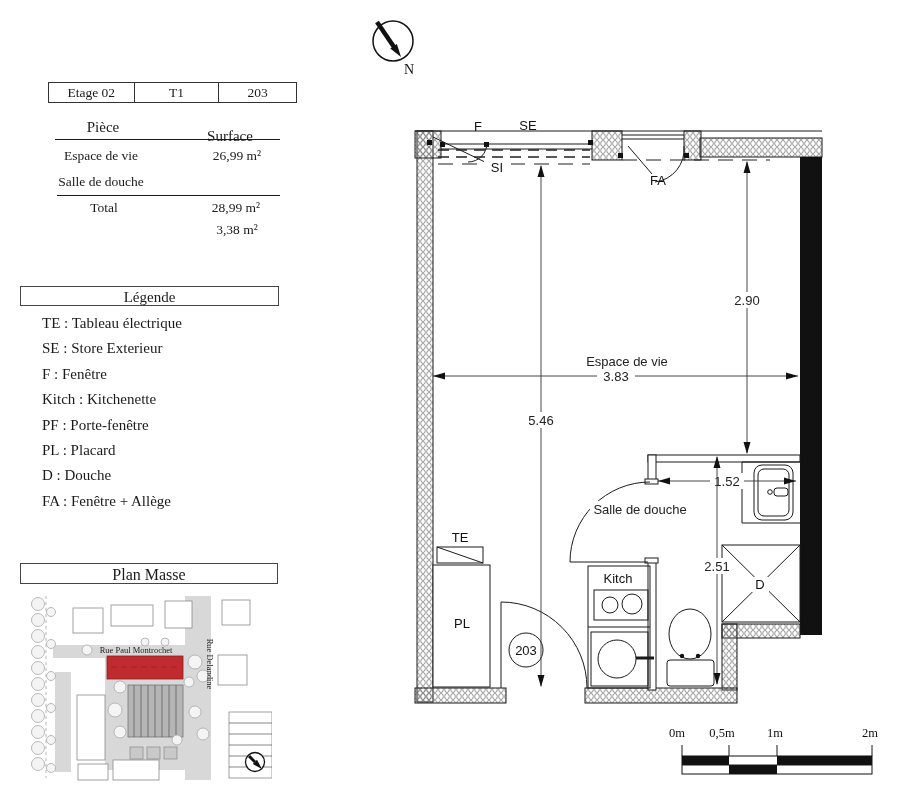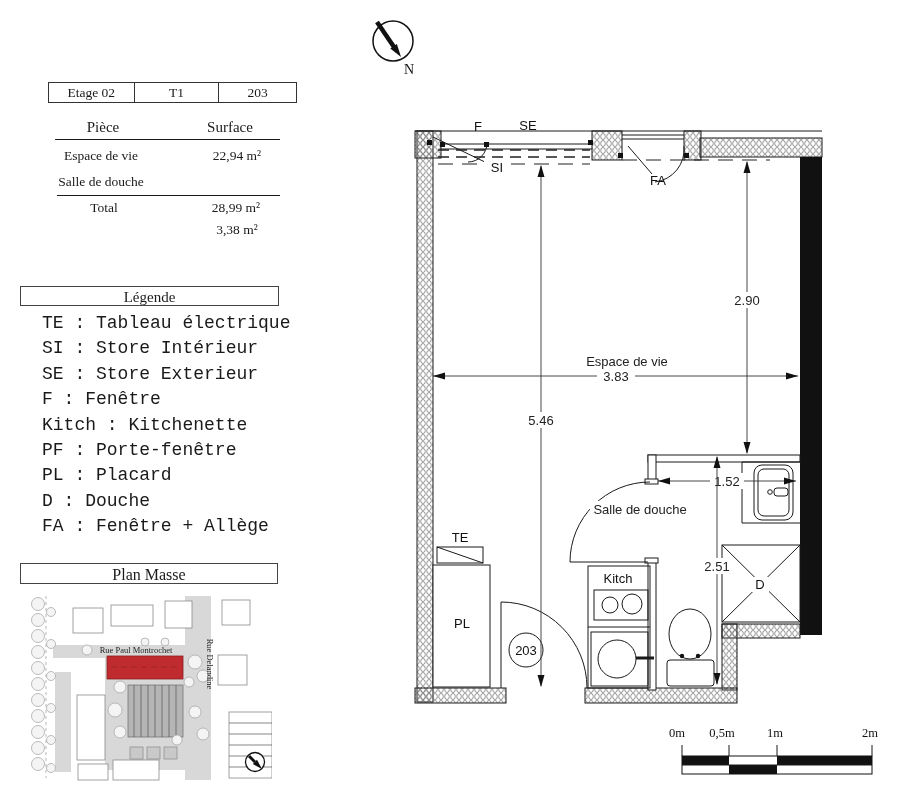--- a/index.html
+++ b/index.html
@@ -7,21 +7,21 @@
          font-family:"Liberation Serif",serif;color:#1a1a1a;}
   .abs{position:absolute;}
   .ctr{position:absolute;transform:translateX(-50%);white-space:nowrap;}
   
   .info-table{display:flex;border:1px solid #333;box-sizing:border-box;}
   .info-table .cell{text-align:center;font-size:13.5px;line-height:19px;}
   .info-table .cell + .cell{border-left:1px solid #333;}
   .rule{position:absolute;background:#1a1a1a;height:1px;}
   
   .titlebox{border:1px solid #444;box-sizing:border-box;text-align:center;font-family:Liberation Serif, serif;}
-  .legend-list div{height:25.4px;line-height:25.4px;font-size:18px;font-family:Liberation Mono, monospace;}
+  .legend-list div{height:25.4px;line-height:25.4px;font-size:15px;}
   
   .s{stroke:#1a1a1a;stroke-width:1;fill:none;}
   .thin{stroke:#555;stroke-width:0.7;fill:none;}
   .wall{fill:url(#insul);stroke:#1a1a1a;stroke-width:1;}
   .white{fill:#fff;stroke:#1a1a1a;stroke-width:1;}
   .blackwall{fill:#111;stroke:none;}
   .dim{stroke:#333;stroke-width:0.9;fill:none;}
   .arr{fill:#111;stroke:none;}
   .dimtxt{font:13px "Liberation Sans",sans-serif;fill:#222;text-anchor:middle;}
   .lbl{font:13px "Liberation Sans",sans-serif;fill:#111;text-anchor:middle;}
@@ -39,37 +39,36 @@
 <div id="stage">
 
   <div class="abs info-table" style="left:24px;top:82px;width:249px;height:21px;margin-left:24px;">
     <div class="cell" style="flex:86;">Etage 02</div>
     <div class="cell" style="flex:85;">T1</div>
     <div class="cell" style="flex:78;">203</div>
   </div>
 
   <div>
     <div class="ctr" style="left:103px;top:119px;font-size:15px;">Pièce</div>
-    <div class="ctr" style="left:230px;top:119px;font-size:15px;">Surface</div>
+    <div class="ctr" style="left:230px;top:128px;font-size:15px;">Surface</div>
     <div class="rule" style="left:55px;top:139px;width:225px;"></div>
     <div class="ctr" style="left:101px;top:148px;font-size:13.5px;">Espace de vie</div>
-    <div class="ctr" style="left:237px;top:148px;font-size:13.5px;">22,94 m²</div>
+    <div class="ctr" style="left:237px;top:148px;font-size:13.5px;">26,99 m²</div>
     <div class="ctr" style="left:101px;top:174px;font-size:13.5px;">Salle de douche</div>
     <div class="ctr" style="left:237px;top:174px;font-size:13.5px;margin-top:48px;">3,38 m²</div>
     <div class="rule" style="left:57px;top:195px;width:223px;"></div>
     <div class="ctr" style="left:104px;top:200px;font-size:13.5px;">Total</div>
     <div class="ctr" style="left:236px;top:200px;font-size:13.5px;">28,99 m²</div>
   </div>
 
   <div class="abs titlebox" style="left:20px;top:286px;width:259px;height:20px;font-size:15px;line-height:20px;">
     <span>Légende</span>
   </div>
   <div class="abs legend-list" style="left:42px;top:311px;">
     <div>TE : Tableau électrique</div>
-    <div>SI : Store Intérieur</div>
     <div>SE : Store Exterieur</div>
     <div>F : Fenêtre</div>
     <div>Kitch : Kitchenette</div>
     <div>PF : Porte-fenêtre</div>
     <div>PL : Placard</div>
     <div>D : Douche</div>
     <div>FA : Fenêtre + Allège</div>
   </div>
 
   <div class="abs titlebox" style="left:20px;top:563px;width:258px;height:21px;font-size:16px;line-height:21px;">

